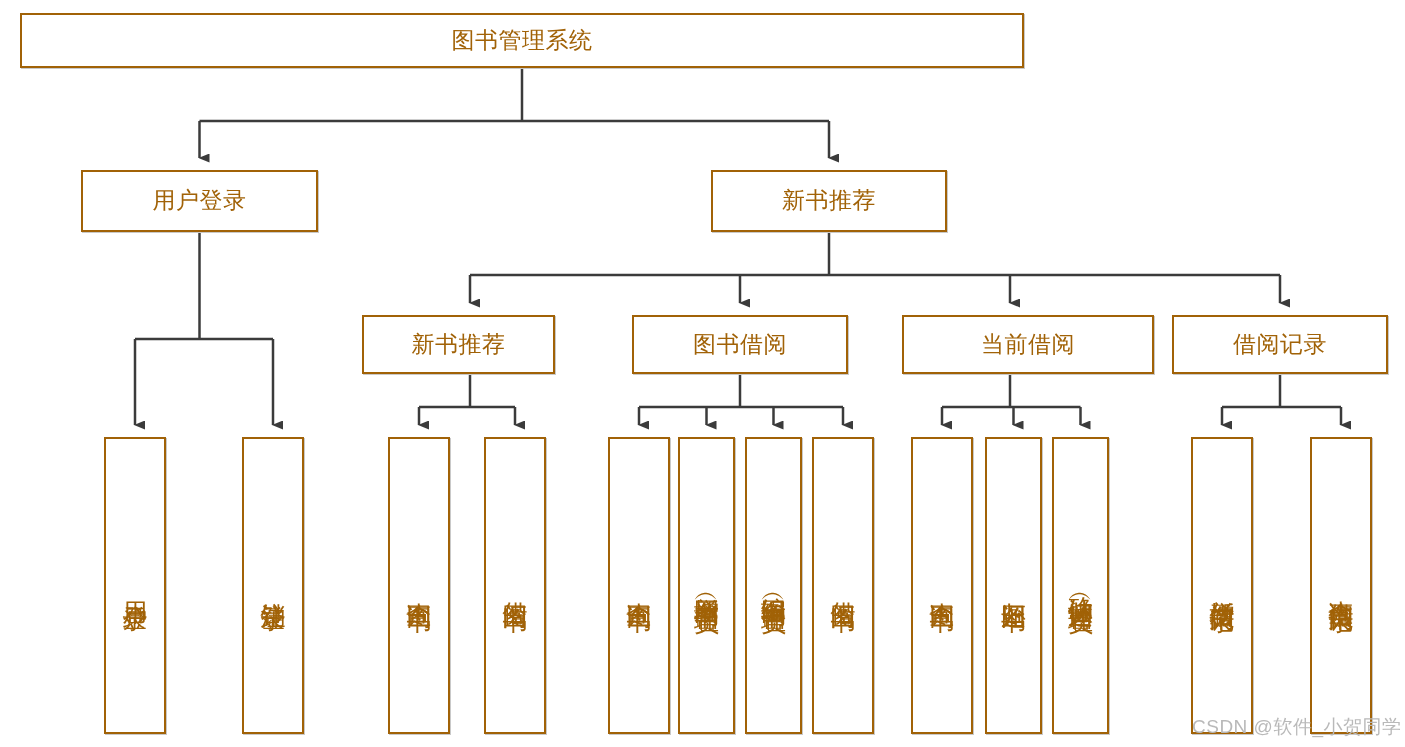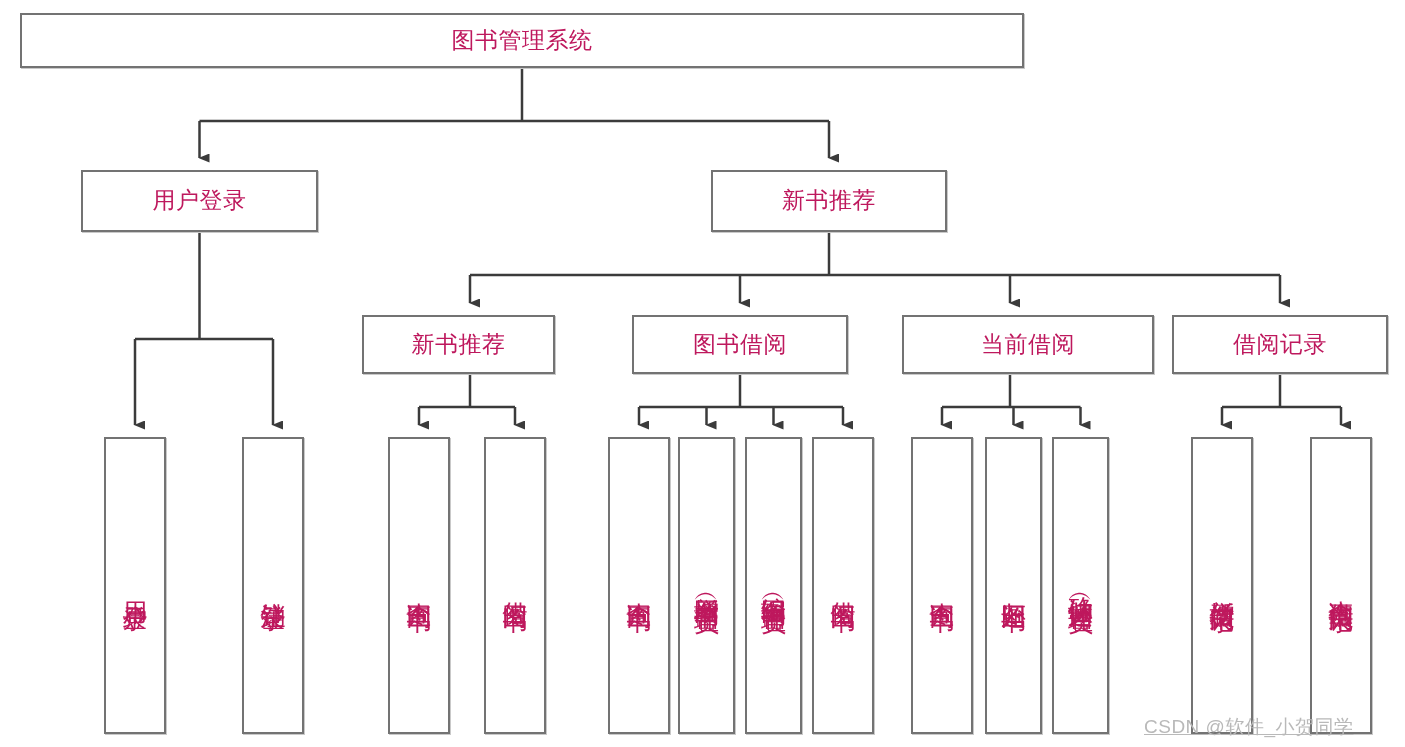--- a/index.html
+++ b/index.html
@@ -23,26 +23,26 @@
     left: 0;
     top: 0;
     width: 1405px;
     height: 747px;
     pointer-events: none;
   }
   .node {
     position: absolute;
     box-sizing: border-box;
     background: #ffffff;
-    border: 2px solid #737373;
+    border: 2px solid #a16207;
     box-shadow: 1px 1px 0 0 #c9c9c9;
     display: flex;
     align-items: center;
     justify-content: center;
-    color: #be185d;
+    color: #a16207;
   }
   .node-label {
     display: block;
     text-align: center;
     line-height: 1.18;
     white-space: pre;
   }
   
   .node.horiz .node-label {
     writing-mode: horizontal-tb;
@@ -177,15 +177,15 @@
         <span class="node-label">确认归还（管理员）</span>
       </div>
       <div class="node vert" style="left: 1191px; top: 437px; width: 62px; height: 297px;">
         <span class="node-label">新增借阅记录</span>
       </div>
       <div class="node vert" style="left: 1310px; top: 437px; width: 62px; height: 297px;">
         <span class="node-label">查询借阅记录</span>
       </div>
     </div>
 
-  <div class="watermark" style="left: 1144px; top: 714px; text-decoration: underline;">CSDN @软件_小贺同学</div>
+  <div class="watermark" style="left: 1192px; top: 714px;">CSDN @软件_小贺同学</div>
 
 </div>
 
 </body></html>

